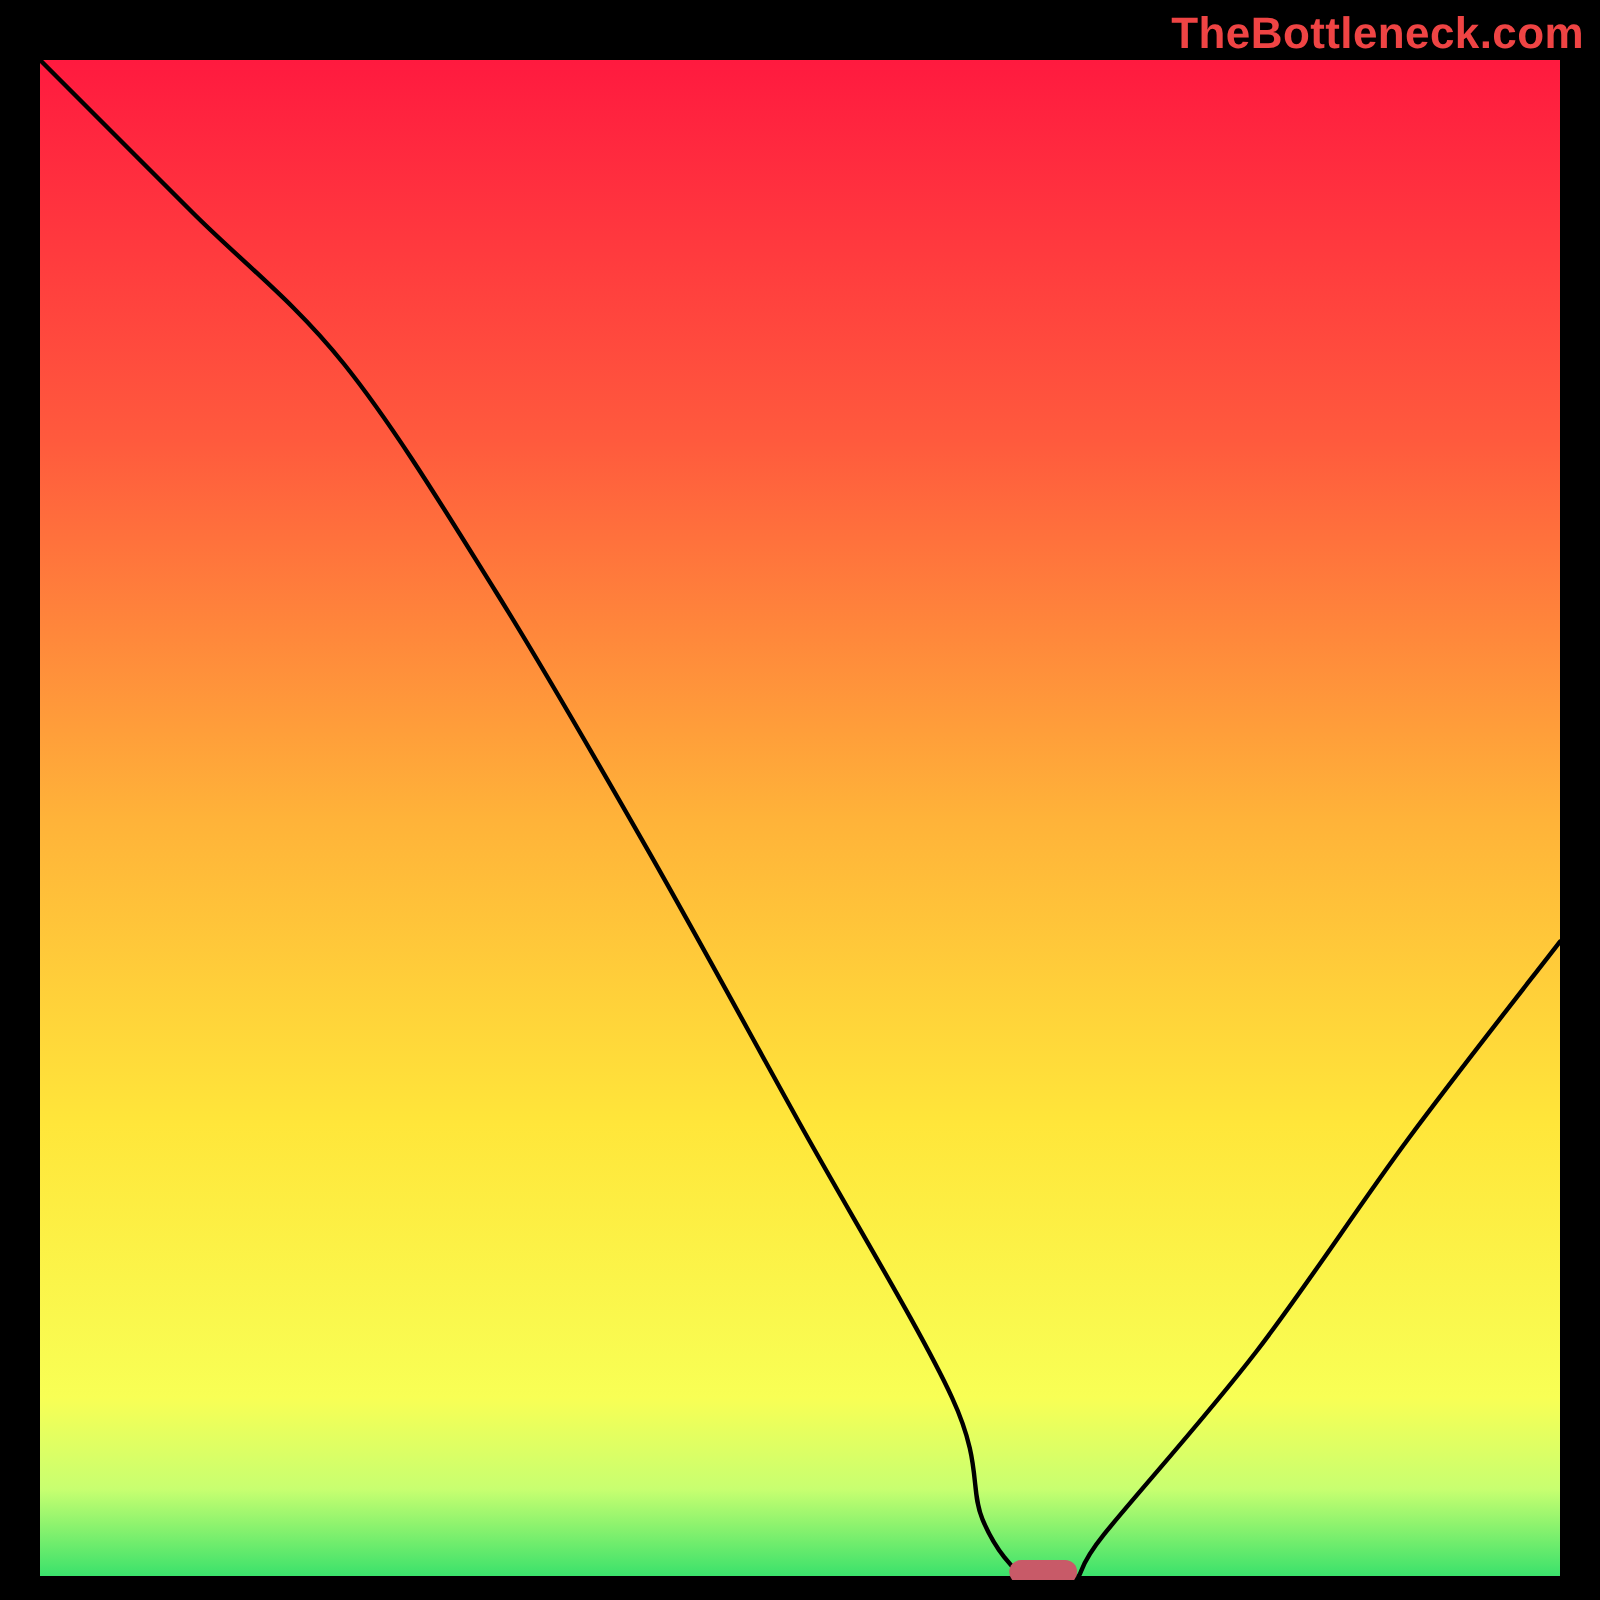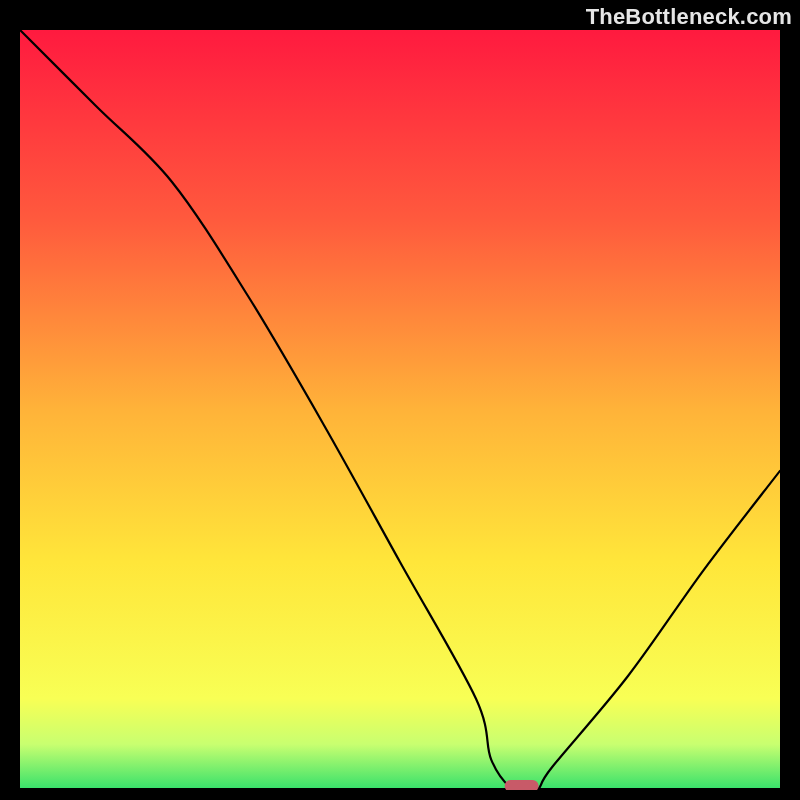--- a/index.html
+++ b/index.html
@@ -14,21 +14,21 @@
   .outer {
     position: relative;
     width: 800px;
     height: 800px;
     background: #000;
   }
   .watermark {
     position: absolute;
     top: 4px;
     right: 8px;
-    color: #e5e5e5;
+    color: #ef4444;
     font-size: 22px;
     font-weight: 600;
     letter-spacing: 0.2px;
     text-align: right;
   }
   .plot {
     position: absolute;
     left: 20px;
     top: 30px;
     width: 760px;

